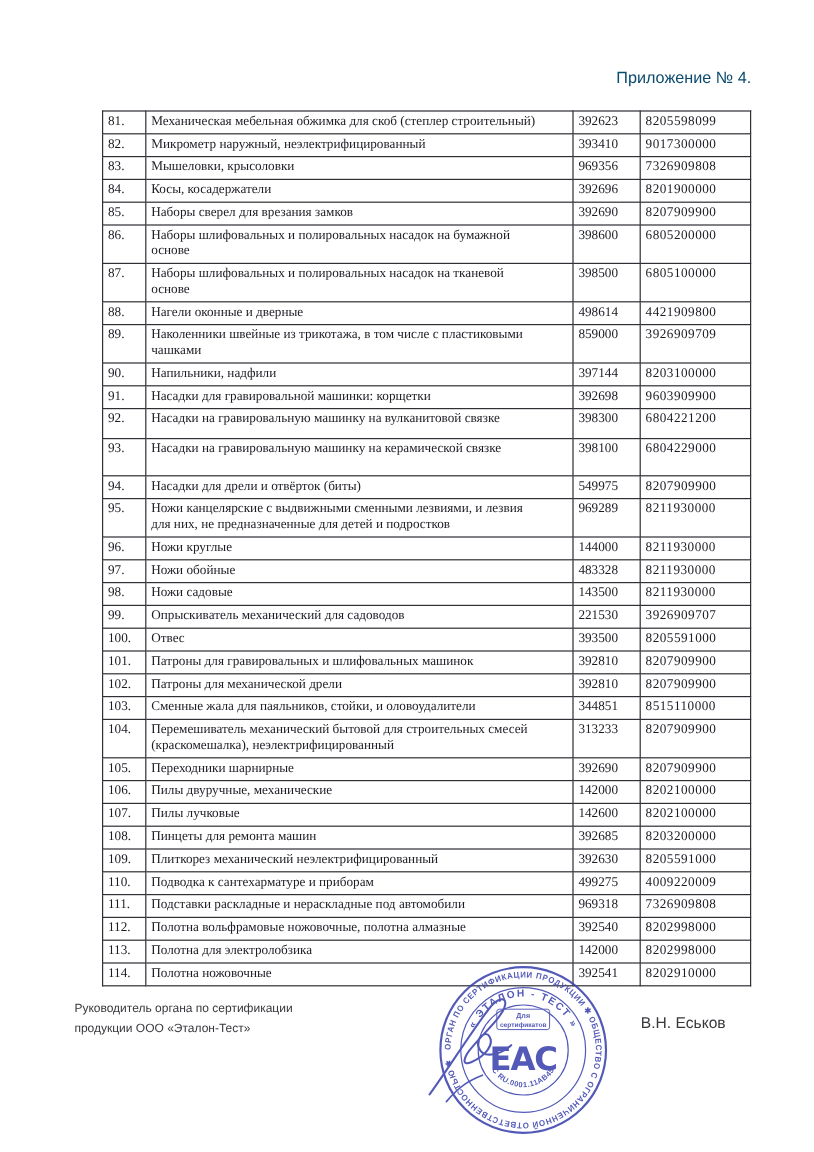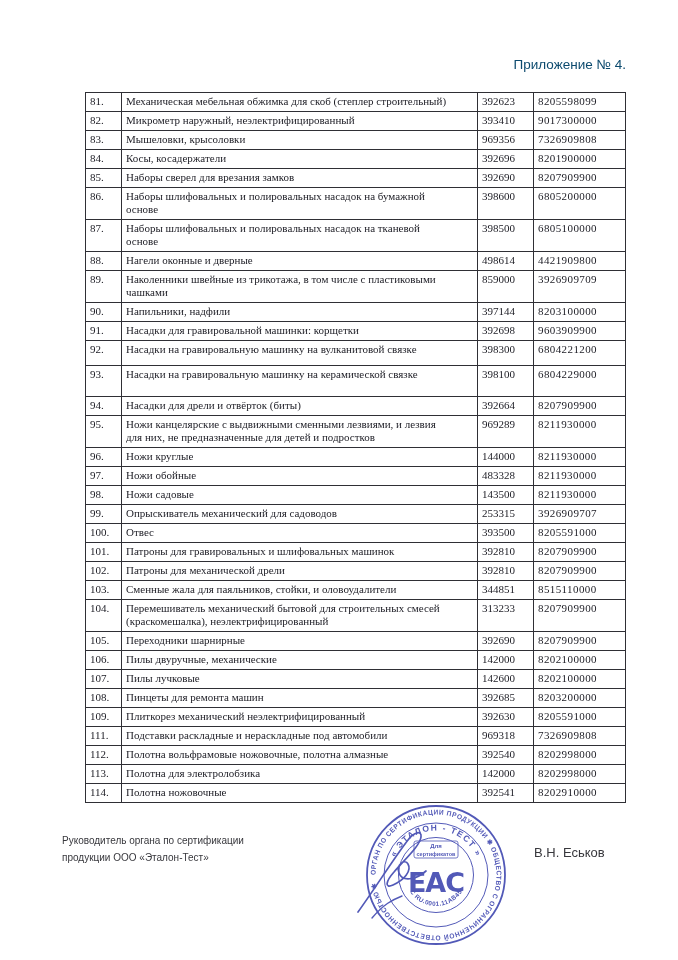--- a/index.html
+++ b/index.html
@@ -131,21 +131,21 @@
       </tr>
       <tr>
         <td class="num">93.</td>
         <td class="desc">Насадки на гравировальную машинку на керамической связке</td>
         <td class="code">398100</td>
         <td class="tnved">6804229000</td>
       </tr>
       <tr>
         <td class="num">94.</td>
         <td class="desc">Насадки для дрели и отвёрток (биты)</td>
-        <td class="code">392664</td>
+        <td class="code">549975</td>
         <td class="tnved">8207909900</td>
       </tr>
       <tr>
         <td class="num">95.</td>
         <td class="desc">Ножи канцелярские с выдвижными сменными лезвиями, и лезвия
 для них, не предназначенные для детей и подростков</td>
         <td class="code">969289</td>
         <td class="tnved">8211930000</td>
       </tr>
       <tr>
@@ -162,21 +162,21 @@
       </tr>
       <tr>
         <td class="num">98.</td>
         <td class="desc">Ножи садовые</td>
         <td class="code">143500</td>
         <td class="tnved">8211930000</td>
       </tr>
       <tr>
         <td class="num">99.</td>
         <td class="desc">Опрыскиватель механический для садоводов</td>
-        <td class="code">253315</td>
+        <td class="code">221530</td>
         <td class="tnved">3926909707</td>
       </tr>
       <tr>
         <td class="num">100.</td>
         <td class="desc">Отвес</td>
         <td class="code">393500</td>
         <td class="tnved">8205591000</td>
       </tr>
       <tr>
         <td class="num">101.</td>
@@ -225,20 +225,26 @@
         <td class="num">108.</td>
         <td class="desc">Пинцеты для ремонта машин</td>
         <td class="code">392685</td>
         <td class="tnved">8203200000</td>
       </tr>
       <tr>
         <td class="num">109.</td>
         <td class="desc">Плиткорез механический неэлектрифицированный</td>
         <td class="code">392630</td>
         <td class="tnved">8205591000</td>
+      </tr>
+      <tr>
+        <td class="num">110.</td>
+        <td class="desc">Подводка к сантехарматуре и приборам</td>
+        <td class="code">499275</td>
+        <td class="tnved">4009220009</td>
       </tr>
       <tr>
         <td class="num">111.</td>
         <td class="desc">Подставки раскладные и нераскладные под автомобили</td>
         <td class="code">969318</td>
         <td class="tnved">7326909808</td>
       </tr>
       <tr>
         <td class="num">112.</td>
         <td class="desc">Полотна вольфрамовые ножовочные, полотна алмазные</td>

